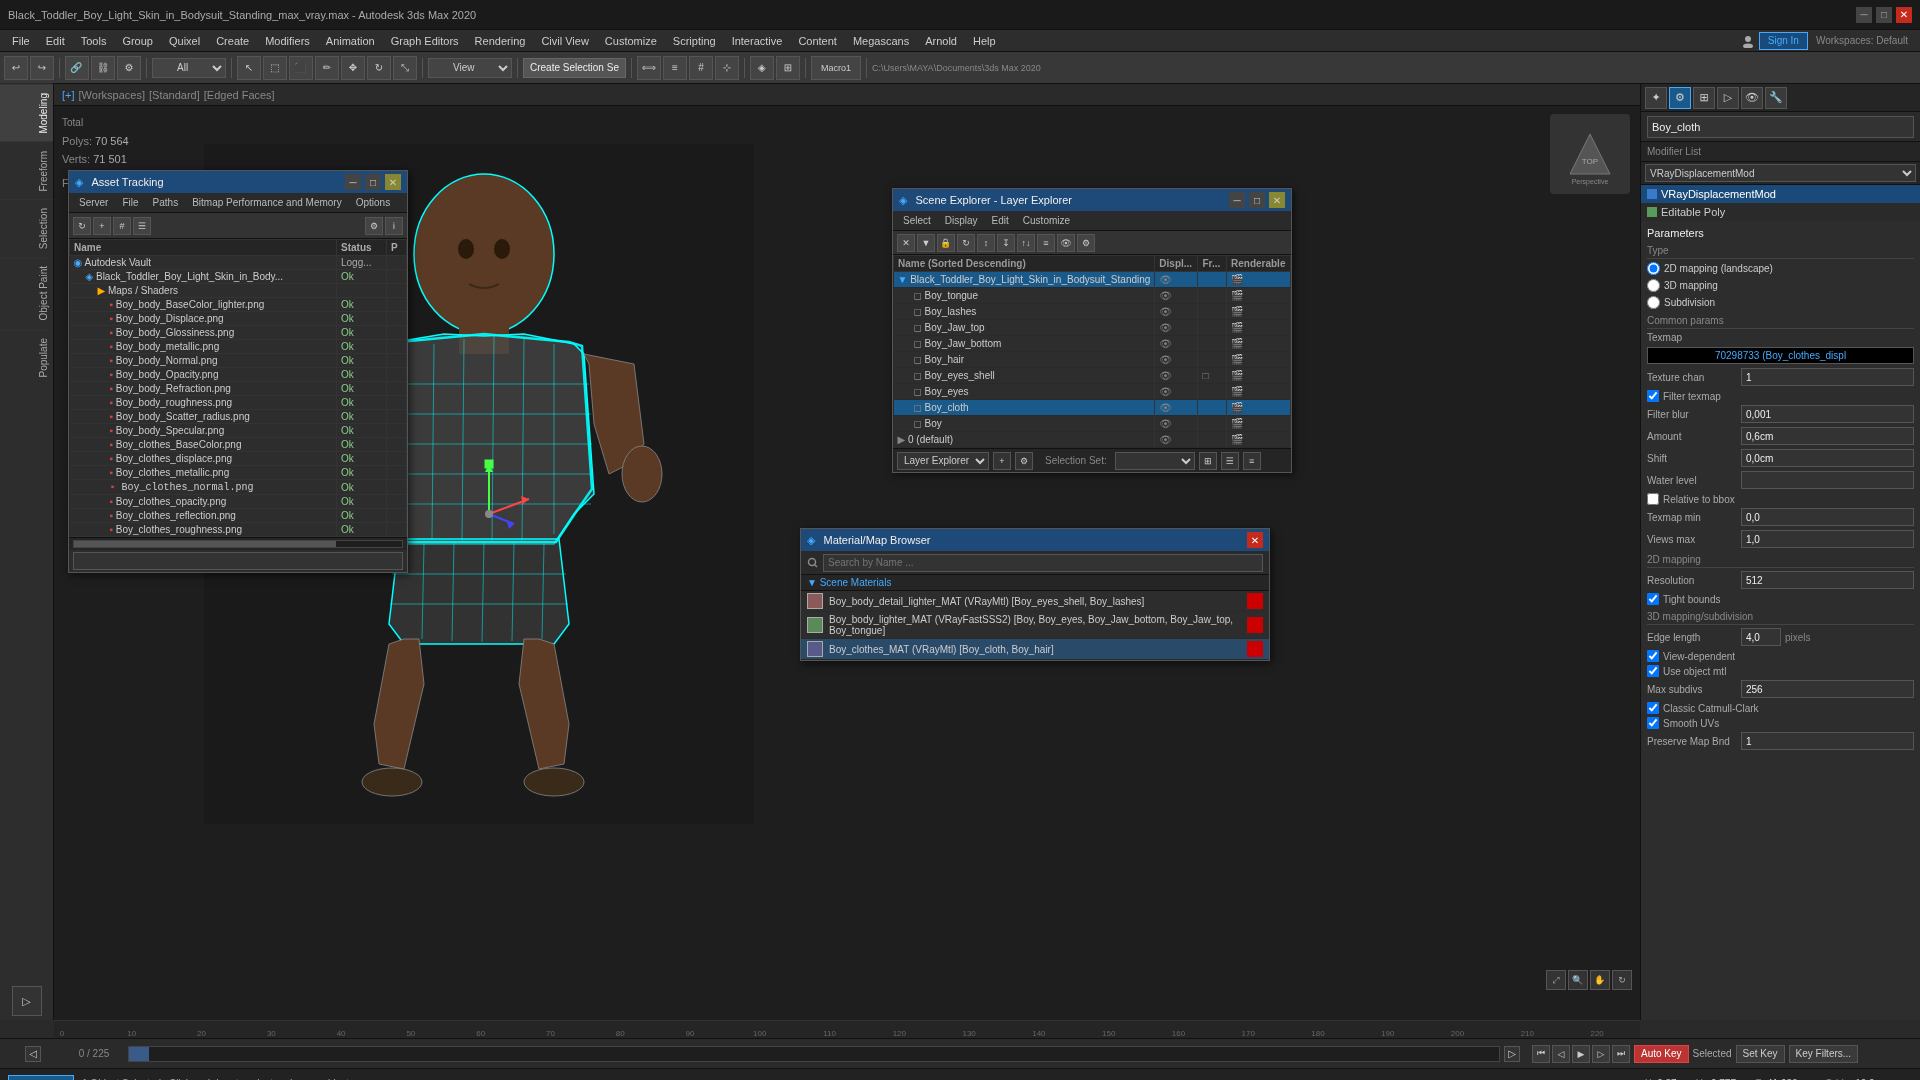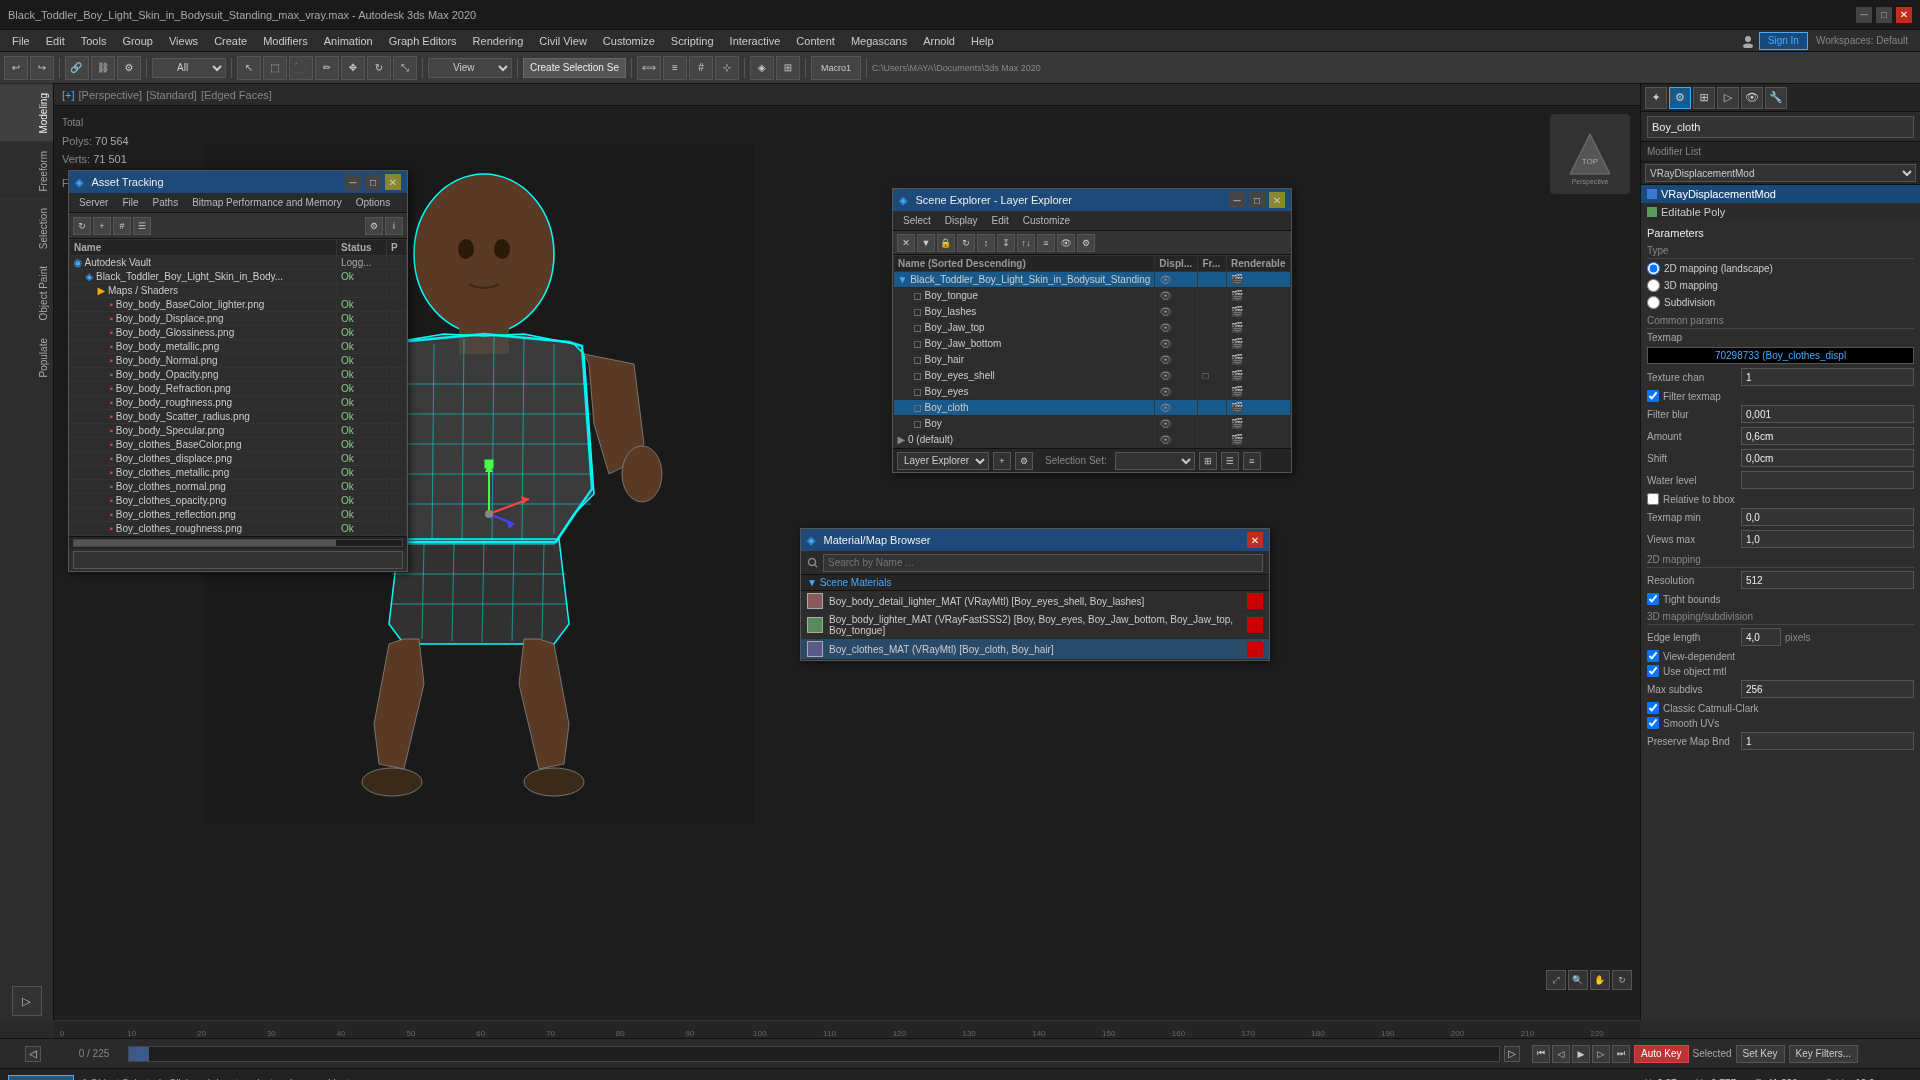--- a/index.html
+++ b/index.html
@@ -616,21 +616,21 @@
     <span>□</span>
     <span>✕</span>
   </div>
 </div>
 
 <div id="menu-bar">
   <div class="menu-item">File</div>
   <div class="menu-item">Edit</div>
   <div class="menu-item">Tools</div>
   <div class="menu-item">Group</div>
-  <div class="menu-item">Views</div>
+  <div class="menu-item">Quixel</div>
   <div class="menu-item">Create</div>
   <div class="menu-item">Modifiers</div>
   <div class="menu-item">Animation</div>
   <div class="menu-item">Graph Editors</div>
   <div class="menu-item">Rendering</div>
   <div class="menu-item">Civil View</div>
   <div class="menu-item">Customize</div>
   <div class="menu-item">Scripting</div>
   <div class="menu-item">Interactive</div>
   <div class="menu-item">Content</div>
@@ -691,21 +691,21 @@
     <div class="side-tab">Selection</div>
     <div class="side-tab">Object Paint</div>
     <div class="side-tab">Populate</div>
     <div style="flex:1"></div>
     <div style="width:30px;height:30px;background:#333;border:1px solid #555;display:flex;align-items:center;justify-content:center;cursor:pointer;margin:4px auto;">▷</div>
   </div>
 
   <div id="viewport">
     <div id="viewport-header">
       <span style="color:#4af;cursor:pointer;">[+]</span>
-      <span style="cursor:pointer;">[Perspective]</span>
+      <span style="cursor:pointer;">[Workspaces]</span>
       <span style="cursor:pointer;">[Standard]</span>
       <span style="cursor:pointer;">[Edged Faces]</span>
     </div>
 
     <div id="viewport-stats">
       <div style="color:#888;font-size:10px;">Total</div>
       <div>
         <span class="stat-label">Polys:</span>
         <span class="stat-val">70 564</span>
       </div>
@@ -1158,21 +1158,21 @@
           <td class="at-cell"><span style="padding-left:36px;"><span style="color:#c44;">▪</span> Boy_clothes_displace.png</span></td>
           <td class="at-cell status-ok">Ok</td>
             <td class="at-cell"></td>
         </tr>
         <tr class="at-row">
           <td class="at-cell"><span style="padding-left:36px;"><span style="color:#c44;">▪</span> Boy_clothes_metallic.png</span></td>
           <td class="at-cell status-ok">Ok</td>
             <td class="at-cell"></td>
         </tr>
         <tr class="at-row">
-          <td class="at-cell"><span style="padding-left:36px;"><span style="color:#c44;">▪</span> Boy_clothes_normal.png</span></td>
+          <td class="at-cell"><span style="padding-left:36px;font-family:Liberation Mono, monospace;"><span style="color:#c44;">▪</span> Boy_clothes_normal.png</span></td>
           <td class="at-cell status-ok">Ok</td>
             <td class="at-cell"></td>
         </tr>
         <tr class="at-row">
           <td class="at-cell"><span style="padding-left:36px;"><span style="color:#c44;">▪</span> Boy_clothes_opacity.png</span></td>
           <td class="at-cell status-ok">Ok</td>
             <td class="at-cell"></td>
         </tr>
         <tr class="at-row">
           <td class="at-cell"><span style="padding-left:36px;"><span style="color:#c44;">▪</span> Boy_clothes_reflection.png</span></td>

